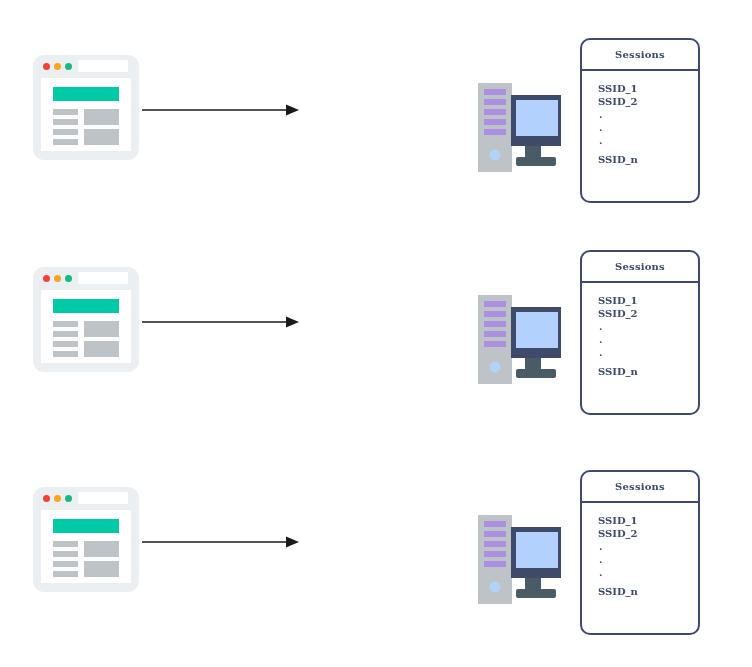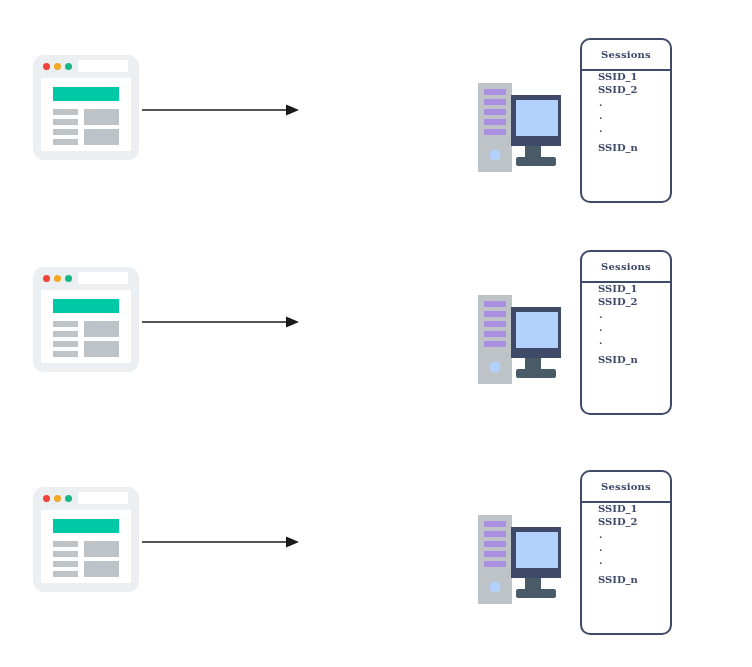--- a/index.html
+++ b/index.html
@@ -124,40 +124,40 @@
     top: 65px;
     width: 96px;
     height: 105px;
   }
 
   
   .sessions-box {
     position: absolute;
     left: 580px;
     top: 28px;
-    width: 92px;
+    width: 120px;
     height: 165px;
     border: 2px solid #3e4a68;
     border-radius: 10px;
     background: #ffffff;
     box-sizing: border-box;
   }
   .sessions-title {
     height: 29px;
     line-height: 29px;
     text-align: center;
     font-family: "DejaVu Serif", "Liberation Serif", serif;
     font-weight: bold;
     font-size: 10px;
     color: #3e4a68;
     border-bottom: 2px solid #3e4a68;
     letter-spacing: 0.2px;
   }
   .sessions-body {
-    padding: 0 0 0 16px;
+    padding: 12px 0 0 16px;
     font-family: "DejaVu Serif", "Liberation Serif", serif;
     font-weight: bold;
     font-size: 10px;
     color: #3e4a68;
     line-height: 12.5px;
   }
   .ssid-line { white-space: nowrap; }
   .ssid-dot {
     line-height: 13px;
     padding-left: 1px;

